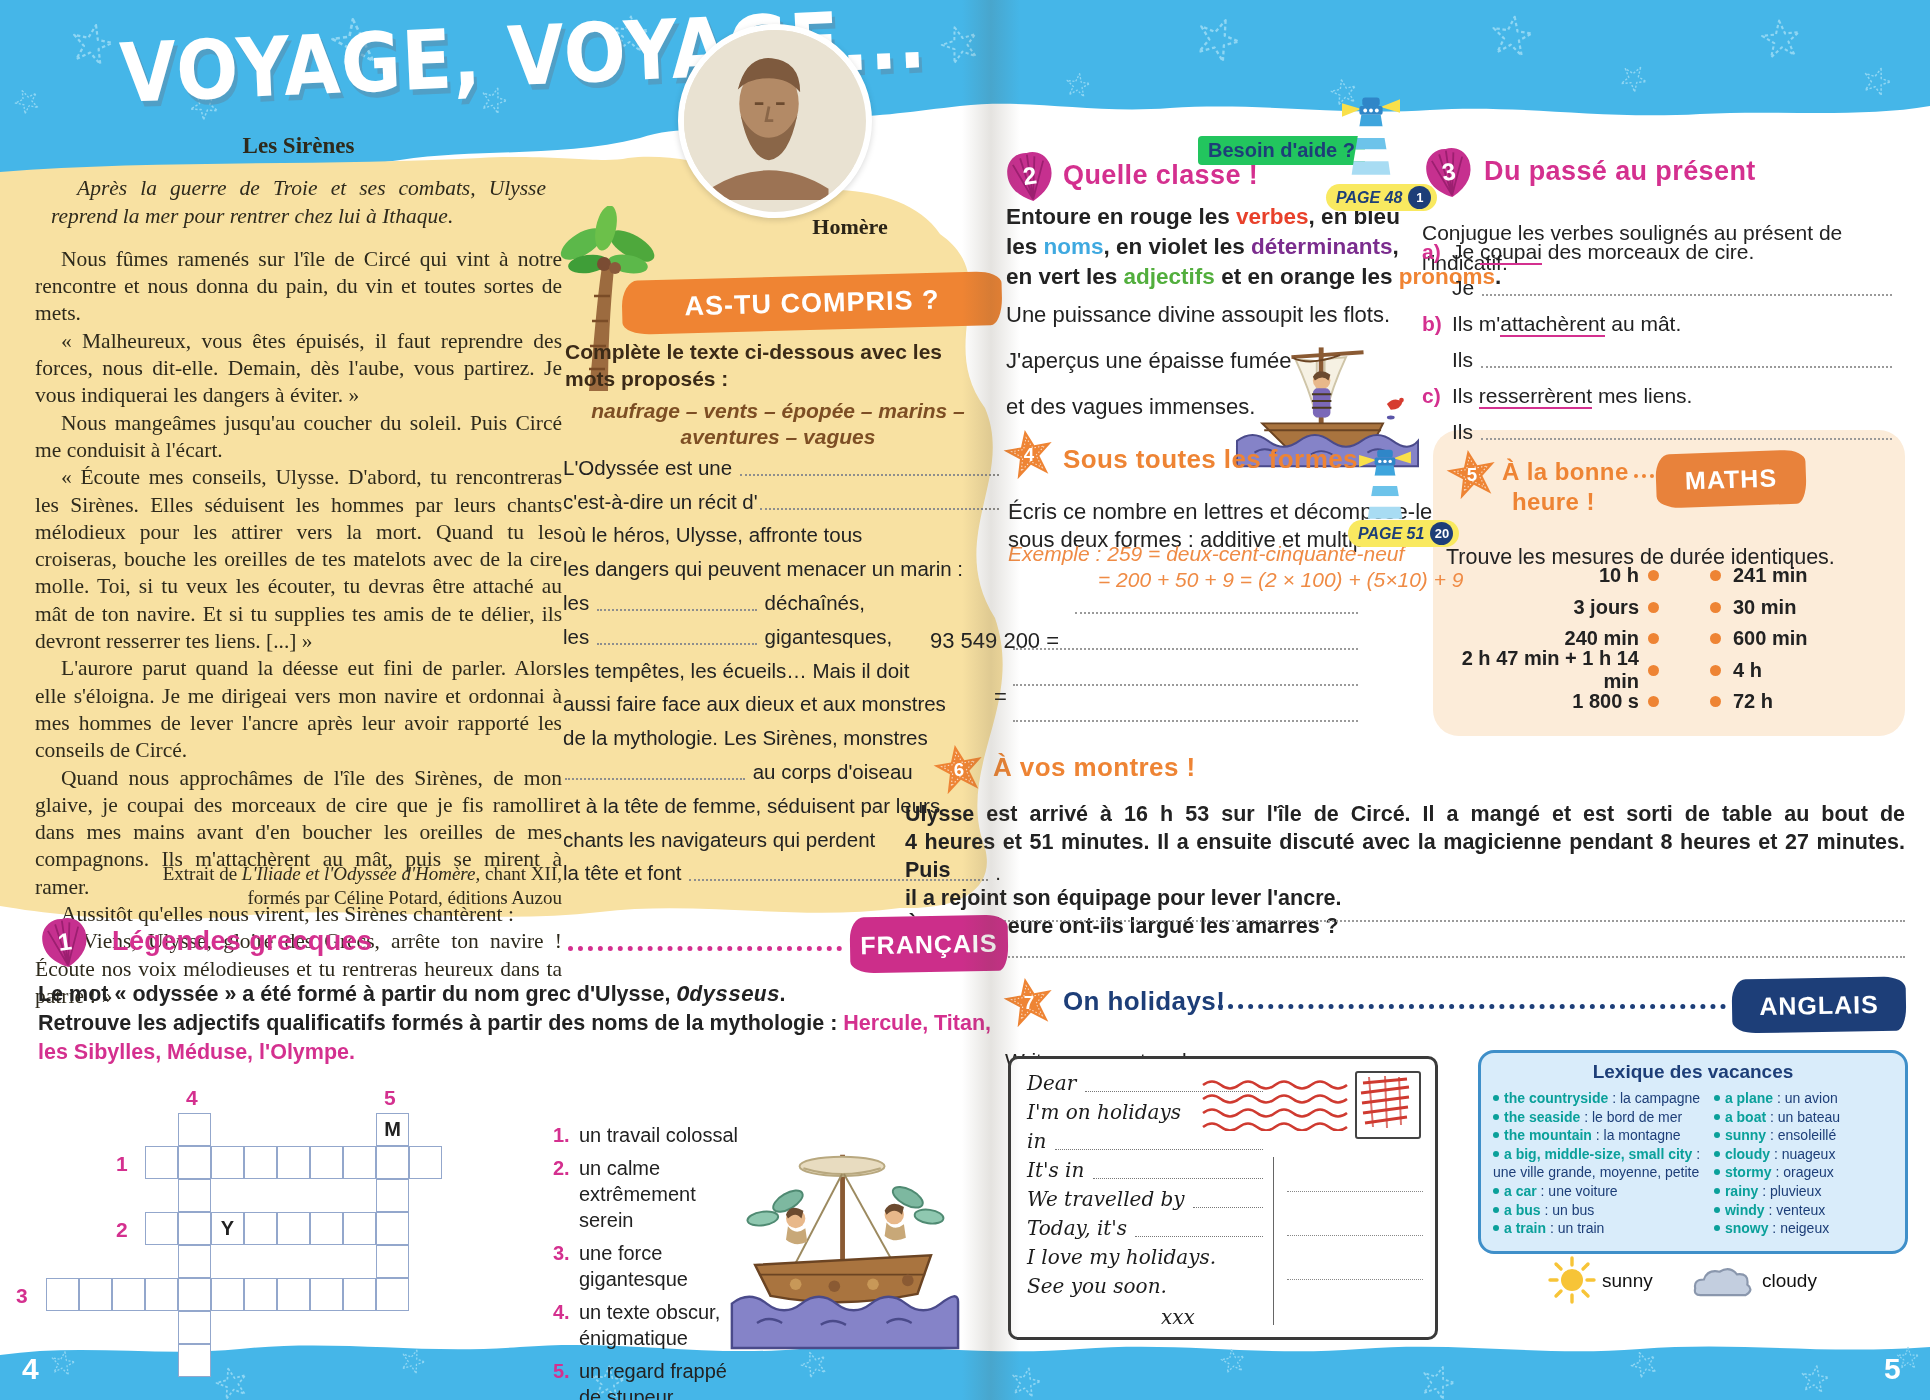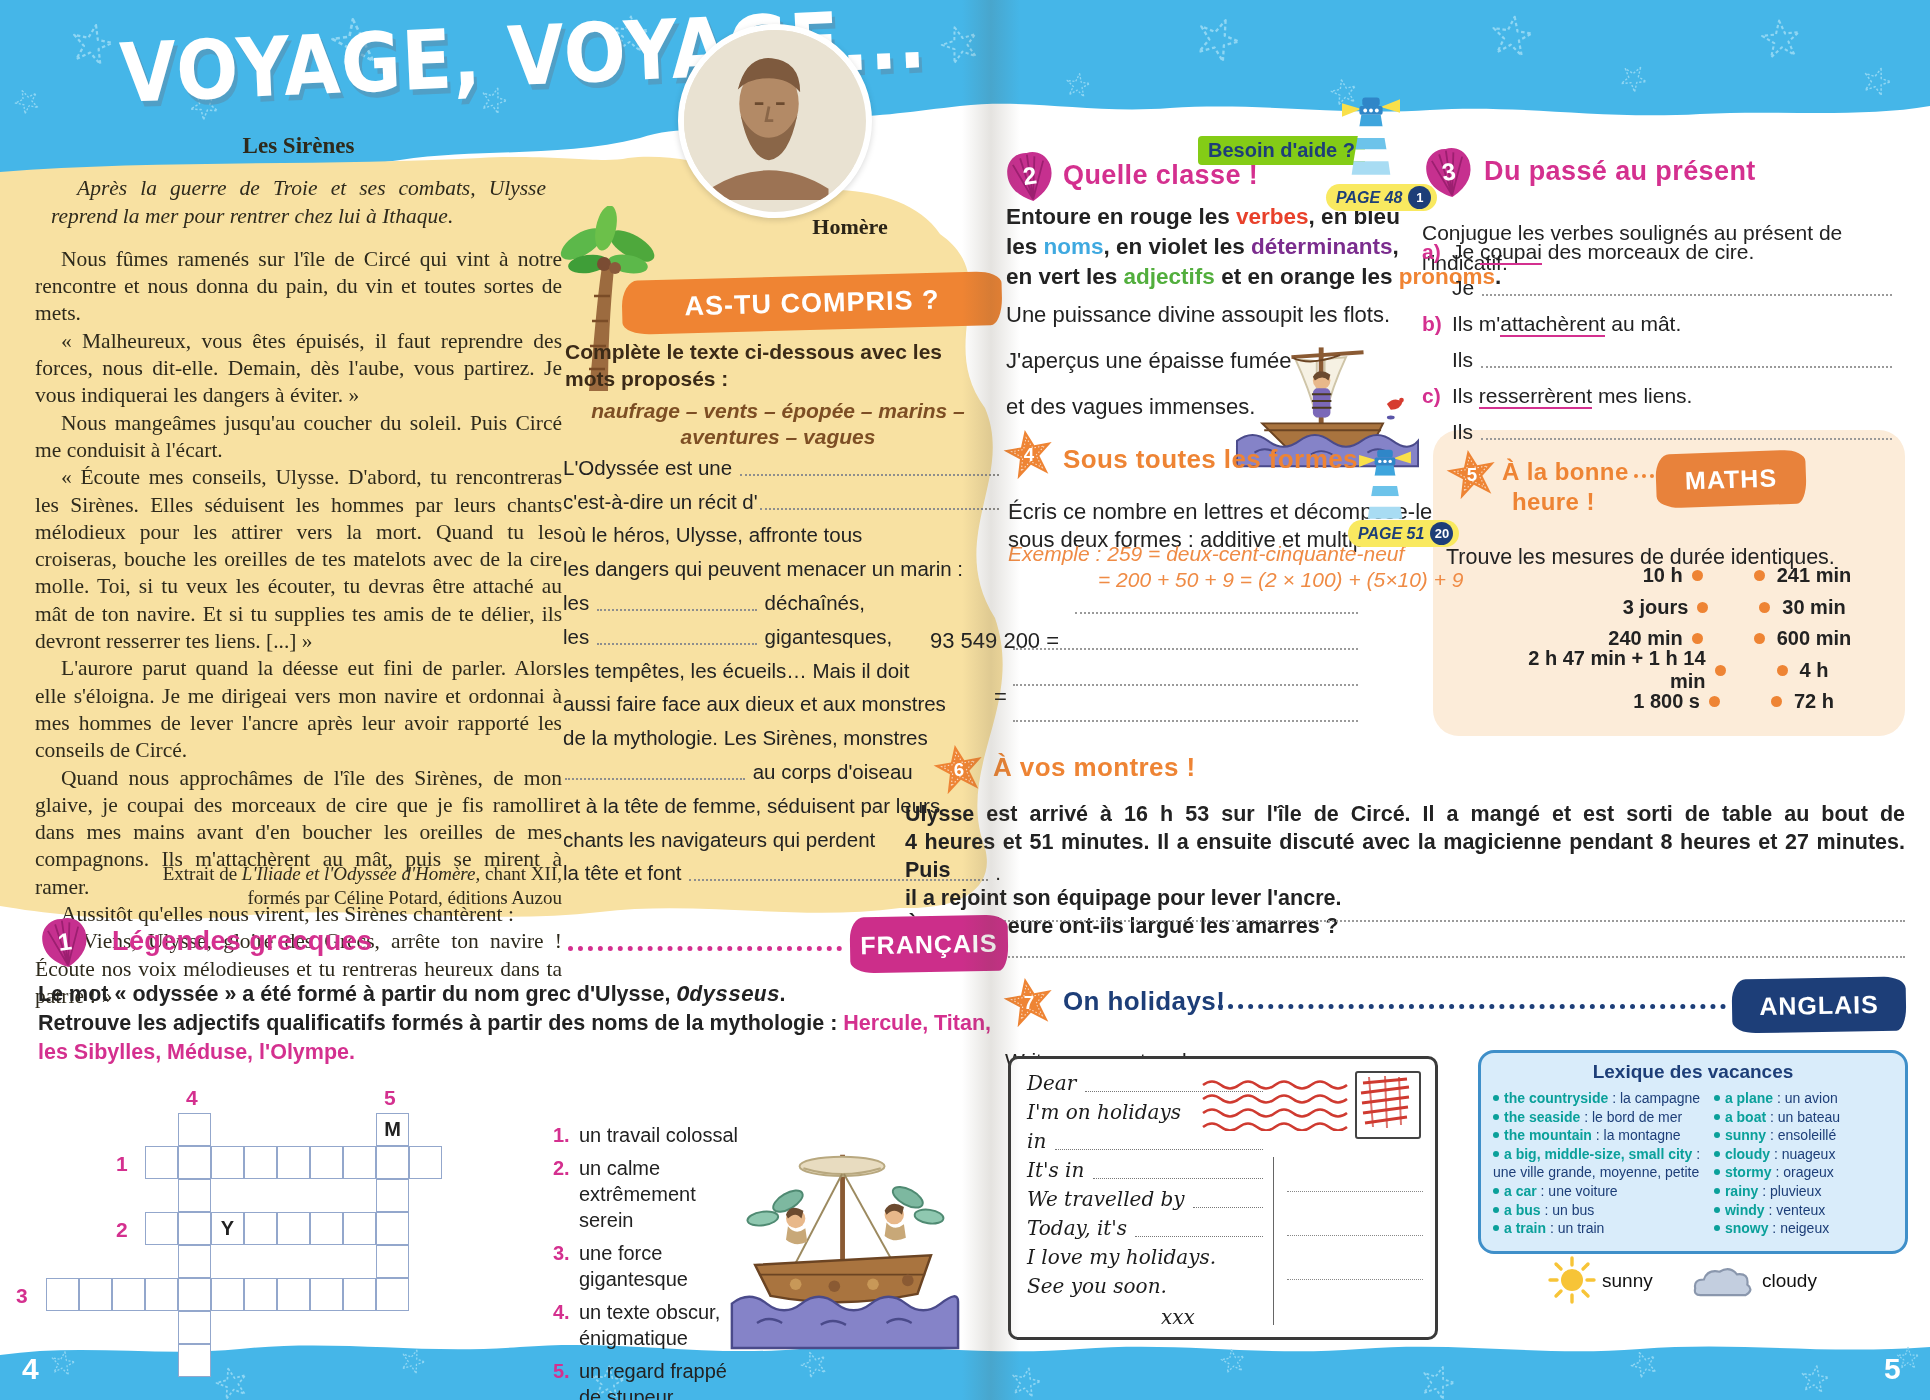--- a/index.html
+++ b/index.html
@@ -49,21 +49,21 @@
   .leader.pink{border-bottom:5px dotted #d4308f;}
   .leader.navy{border-bottom:5px dotted #1d3e78;}
   .leader.orange{border-bottom:4px dotted #ee8434;}
   
   .brush{position:absolute;z-index:2;color:#fff;font-weight:700;display:flex;align-items:center;
       justify-content:center;letter-spacing:1px;
       border-radius:14px 22px 10px 24px / 22px 12px 24px 12px;}
   #badge-francais{left:850px;top:916px;width:158px;height:56px;background:#cc2e8a;font-size:25px;transform:rotate(-1deg);}
   #badge-anglais{left:1732px;top:978px;width:174px;height:54px;background:#1d3e78;font-size:25px;transform:rotate(-1deg);}
   #badge-maths{left:1656px;top:452px;width:150px;height:54px;background:#e8823b;font-size:25px;transform:rotate(-2deg);}
-  .help-label{position:absolute;z-index:2;background:#84cc16;color:#1d3e78;font-weight:700;font-size:20px;
+  .help-label{position:absolute;z-index:2;background:#22c55e;color:#1d3e78;font-weight:700;font-size:20px;
       padding:3px 10px;border-radius:4px;}
   .page-ref{position:absolute;z-index:3;background:#f9e960;border-radius:14px;display:flex;align-items:center;
       padding:2px 6px 2px 10px;font-weight:700;font-size:16px;color:#1d3e78;font-style:italic;}
   .page-ref .circ{margin-left:6px;background:#1d3e78;color:#fff;border-radius:50%;width:23px;height:23px;
       display:flex;align-items:center;justify-content:center;font-size:13px;font-style:normal;}
   
   .ex-title{position:absolute;z-index:2;font-weight:700;letter-spacing:.4px;white-space:nowrap;}
   .ex-title.pink{color:#d4308f;font-size:27px;}
   .ex-title.orange{color:#ee8434;font-size:26px;}
   .ex-title.navy{color:#1d3e78;font-size:26px;}
@@ -76,21 +76,21 @@
   #ex3-items .row1{height:36px;display:flex;align-items:flex-end;font-size:21px;}
   #ex3-items .lab{color:#d4308f;font-weight:700;width:30px;}
   #ex3-items .verb{border-bottom:2.5px solid #d4308f;}
   #ex3-items .row2{height:36px;display:flex;align-items:flex-end;font-size:21px;padding-left:30px;}
   #ex3-items .adot{flex:1;border-bottom:2.2px dotted #9a9a9a;margin: 0 8px 4px 8px;}
   .example{position:absolute;z-index:2;font-style:italic;color:#ef8b45;font-size:21px;white-space:nowrap;}
   
   #ex5-box{position:absolute;left:1433px;top:430px;width:472px;height:306px;background:#fcecd9;
       border-radius:26px;z-index:1;}
   #ex5-rows{position:absolute;left:1443px;top:560px;width:452px;z-index:2;}
-  .m-row{display:flex;align-items:center;height:31.5px;font-weight:600;font-size:20px;justify-content:center;}
+  .m-row{display:flex;align-items:center;height:31.5px;font-weight:600;font-size:20px;}
   .m-left{width:196px;text-align:right;}
   .m-dot{width:11px;height:11px;border-radius:50%;background:#ee8434;margin-left:9px;flex:none;}
   .m-gap{width:42px;flex:none;}
   .m-right{margin-left:12px;}
   
   #ex6-lines{position:absolute;left:905px;top:800px;width:1000px;z-index:2;font-size:21.5px;
       font-weight:600;line-height:28px;color:#222;}
   #ex6-lines .just{text-align:justify;text-align-last:justify;}
   
   .seg-line{position:absolute;z-index:2;font-weight:700;font-size:21.5px;white-space:nowrap;color:#222;}

